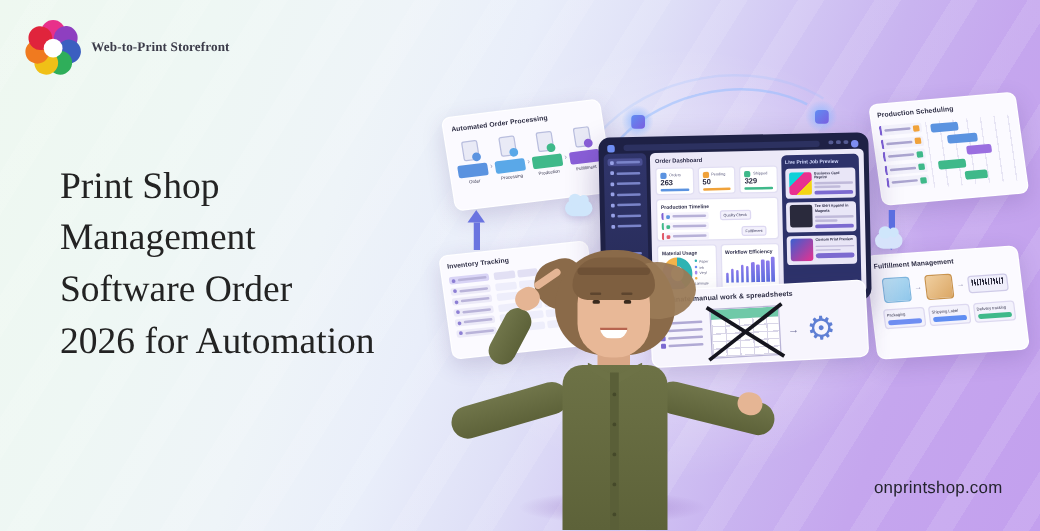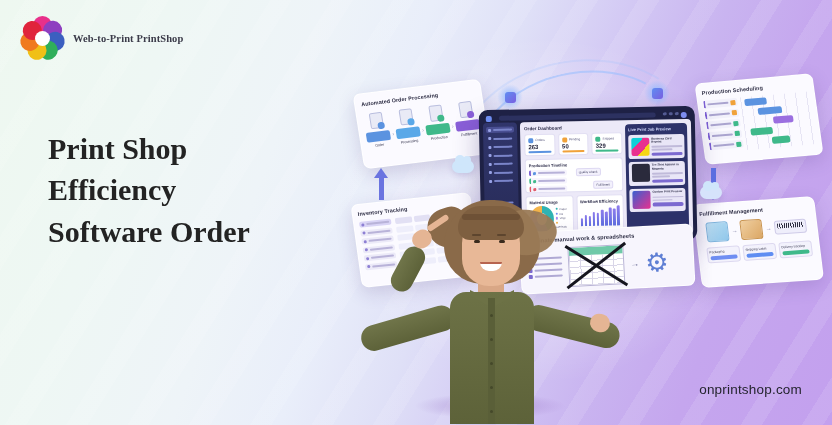--- a/index.html
+++ b/index.html
@@ -69,21 +69,21 @@
     font-family:"Liberation Serif", serif;
     font-size:10.5px; font-weight:bold; color:#3c3c4a; margin-top:2px; letter-spacing:.1px;
   }
 
   
   #headline {
     position:absolute; left:48px; top:128px; width:340px;
     font-family:"Liberation Serif", serif;
     font-size:30px; line-height:1.38; color:#232323; font-weight:400;
   }
-  #headline .ln { display:block; white-space:nowrap;font-weight:bold; }
+  #headline .ln { display:block; white-space:nowrap; }
 
   
   #site-url {
     position:absolute; right:30px; bottom:28px;
     font-size:13.5px; color:#24242e; letter-spacing:.2px;
   }
 
   
   .card {
     position:absolute; background:#fbfaff;
@@ -430,28 +430,29 @@
     <div class="petal" style="background:#e8308a;transform:translate(0,-13px)"></div>
     <div class="petal" style="background:#8e3fc0;transform:rotate(51deg) translate(0,-13px)"></div>
     <div class="petal" style="background:#3b5fc0;transform:rotate(102deg) translate(0,-13px)"></div>
     <div class="petal" style="background:#2fae5a;transform:rotate(154deg) translate(0,-13px)"></div>
     <div class="petal" style="background:#f0c017;transform:rotate(205deg) translate(0,-13px)"></div>
     <div class="petal" style="background:#f07a1f;transform:rotate(257deg) translate(0,-13px)"></div>
     <div class="petal" style="background:#e0243c;transform:rotate(308deg) translate(0,-13px)"></div>
     <div class="flower-core"></div>
   </div>
   <div class="logo-text">
-    <div class="logo-tag">Web-to-Print PrintShop</div>
+    <div class="logo-tag">Web-to-Print Storefront</div>
   </div>
 </div>
 
 <h1 id="headline">
   <span class="ln">Print Shop</span>
-  <span class="ln">Efficiency</span>
+  <span class="ln">Management</span>
   <span class="ln">Software Order</span>
+  <span class="ln">2026 for Automation</span>
 </h1>
 
 <div class="ring pointer-none" style="left:468px;top:72px;width:224px;height:176px;transform:rotate(-14deg);"></div>
 <div class="ring pointer-none" style="left:452px;top:60px;width:254px;height:204px;transform:rotate(-10deg);opacity:.4;"></div>
 
 <div class="card" id="card-aop">
   <div class="card-title">Automated Order Processing</div>
   <div class="aop-flow">
     <div class="aop-step">
       <div class="aop-doc">

